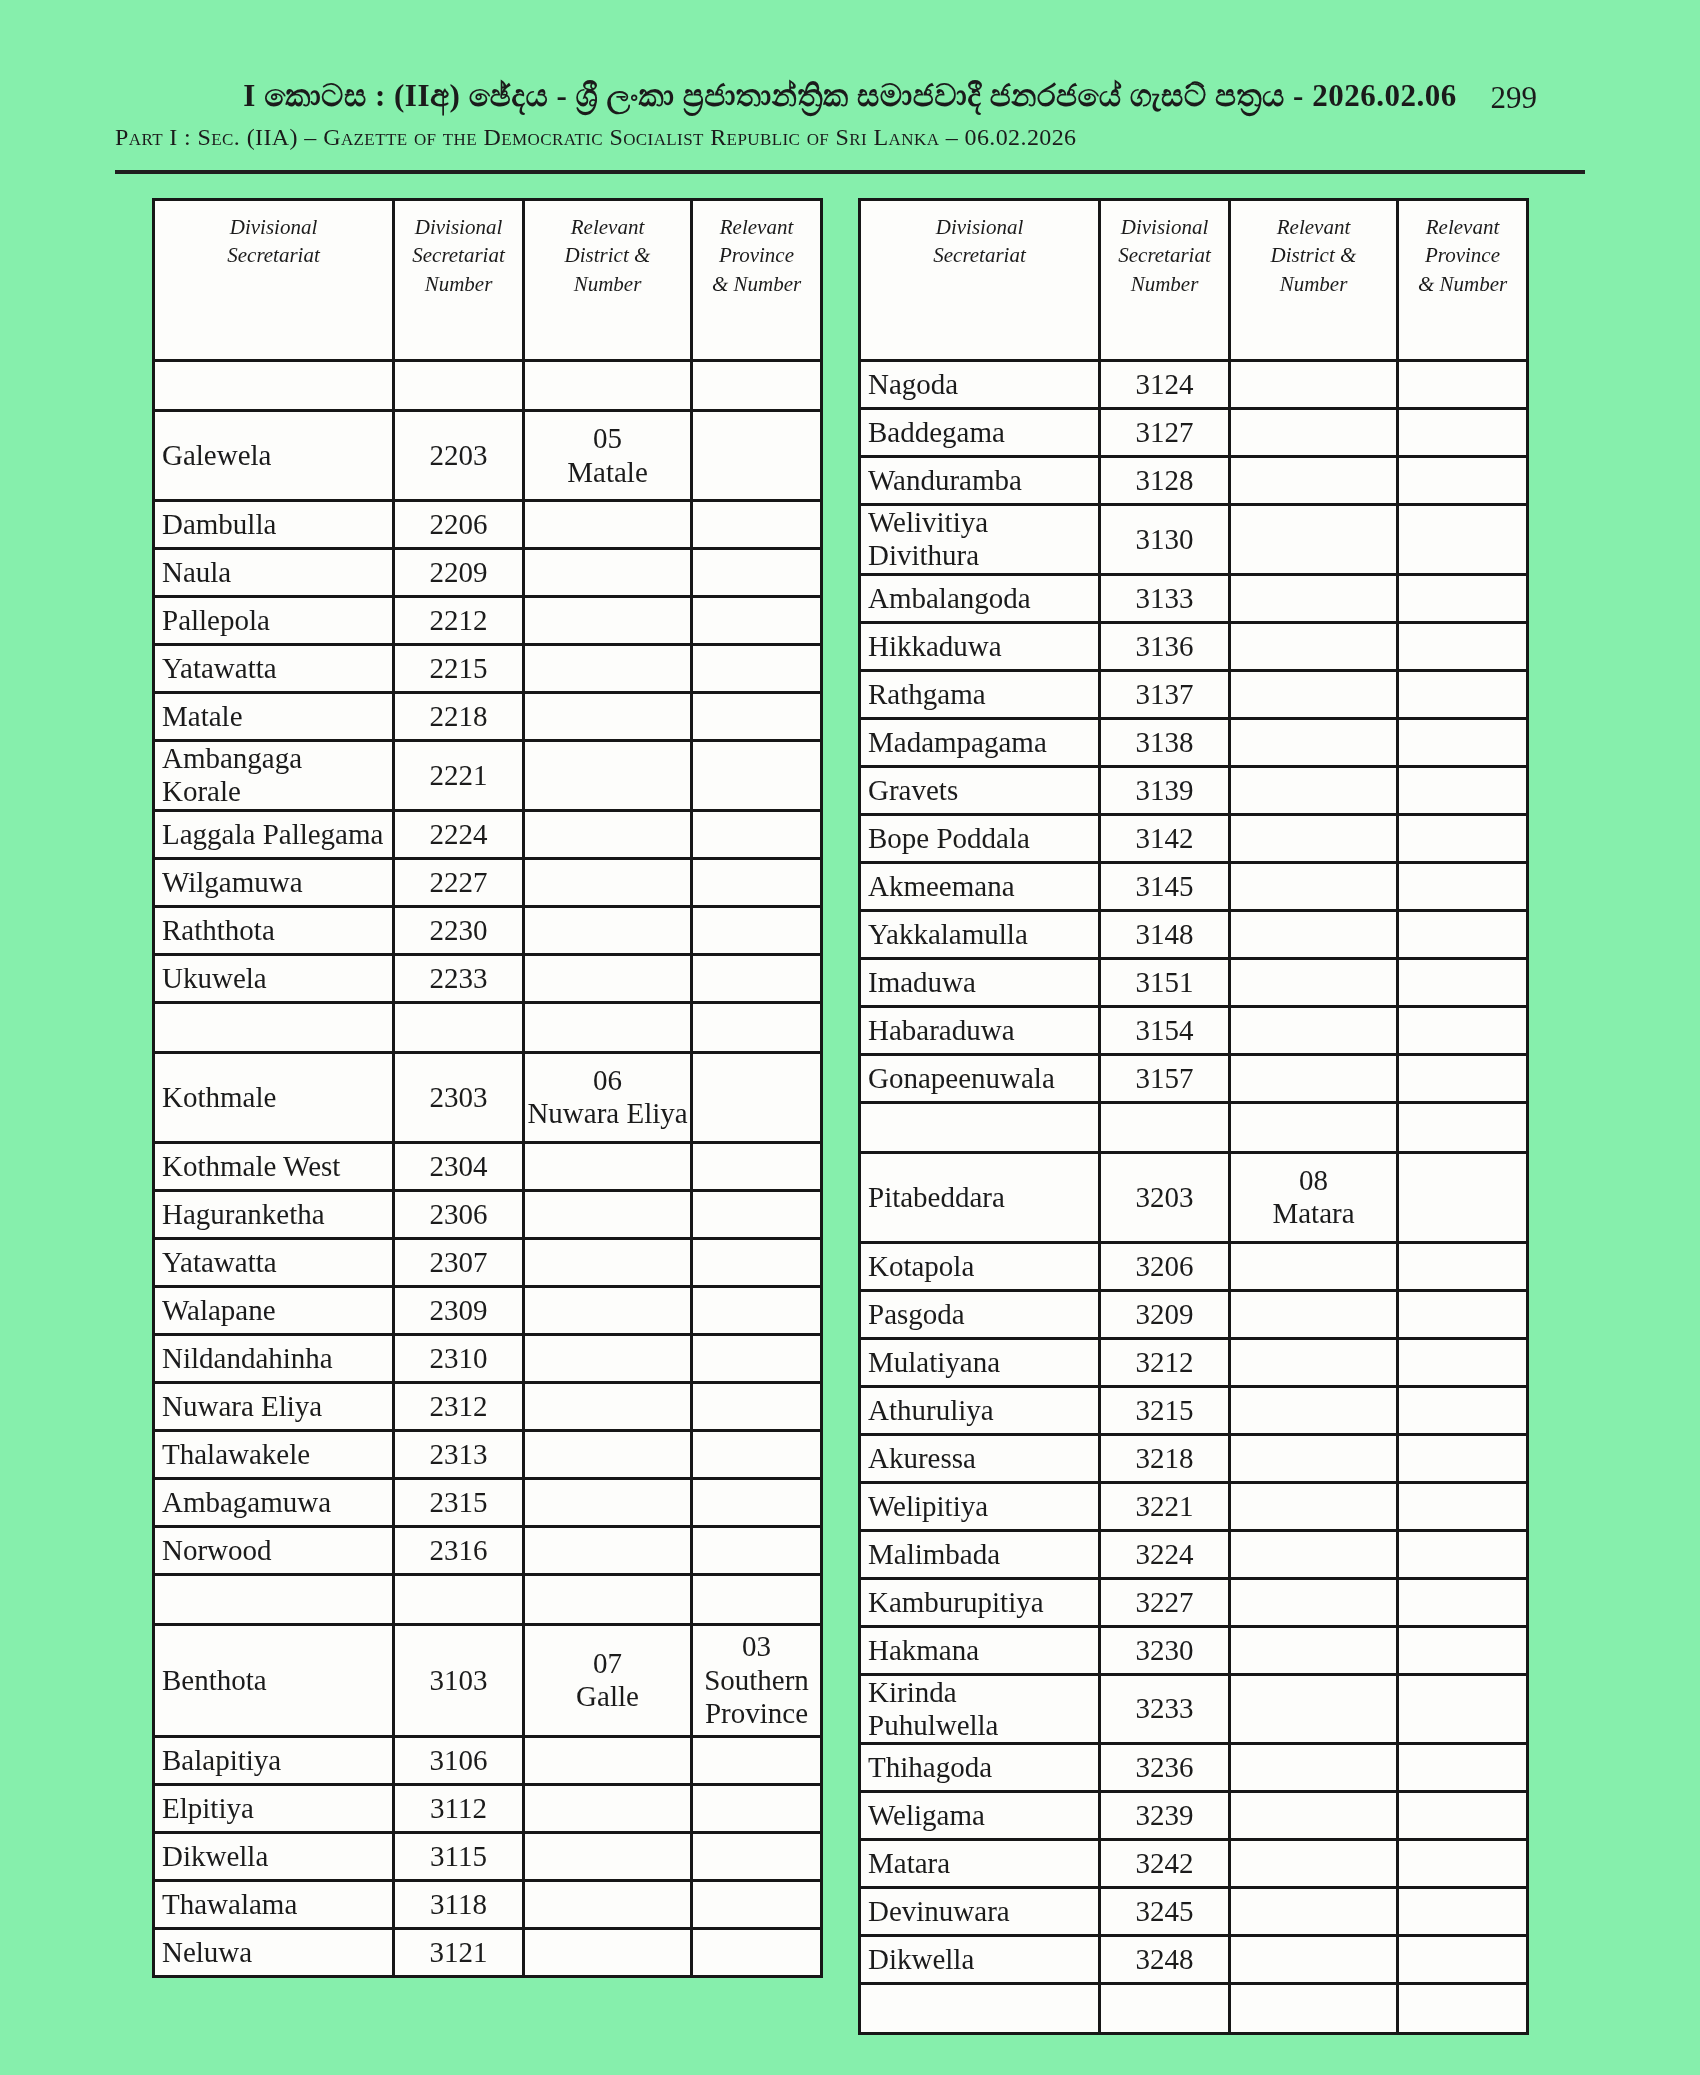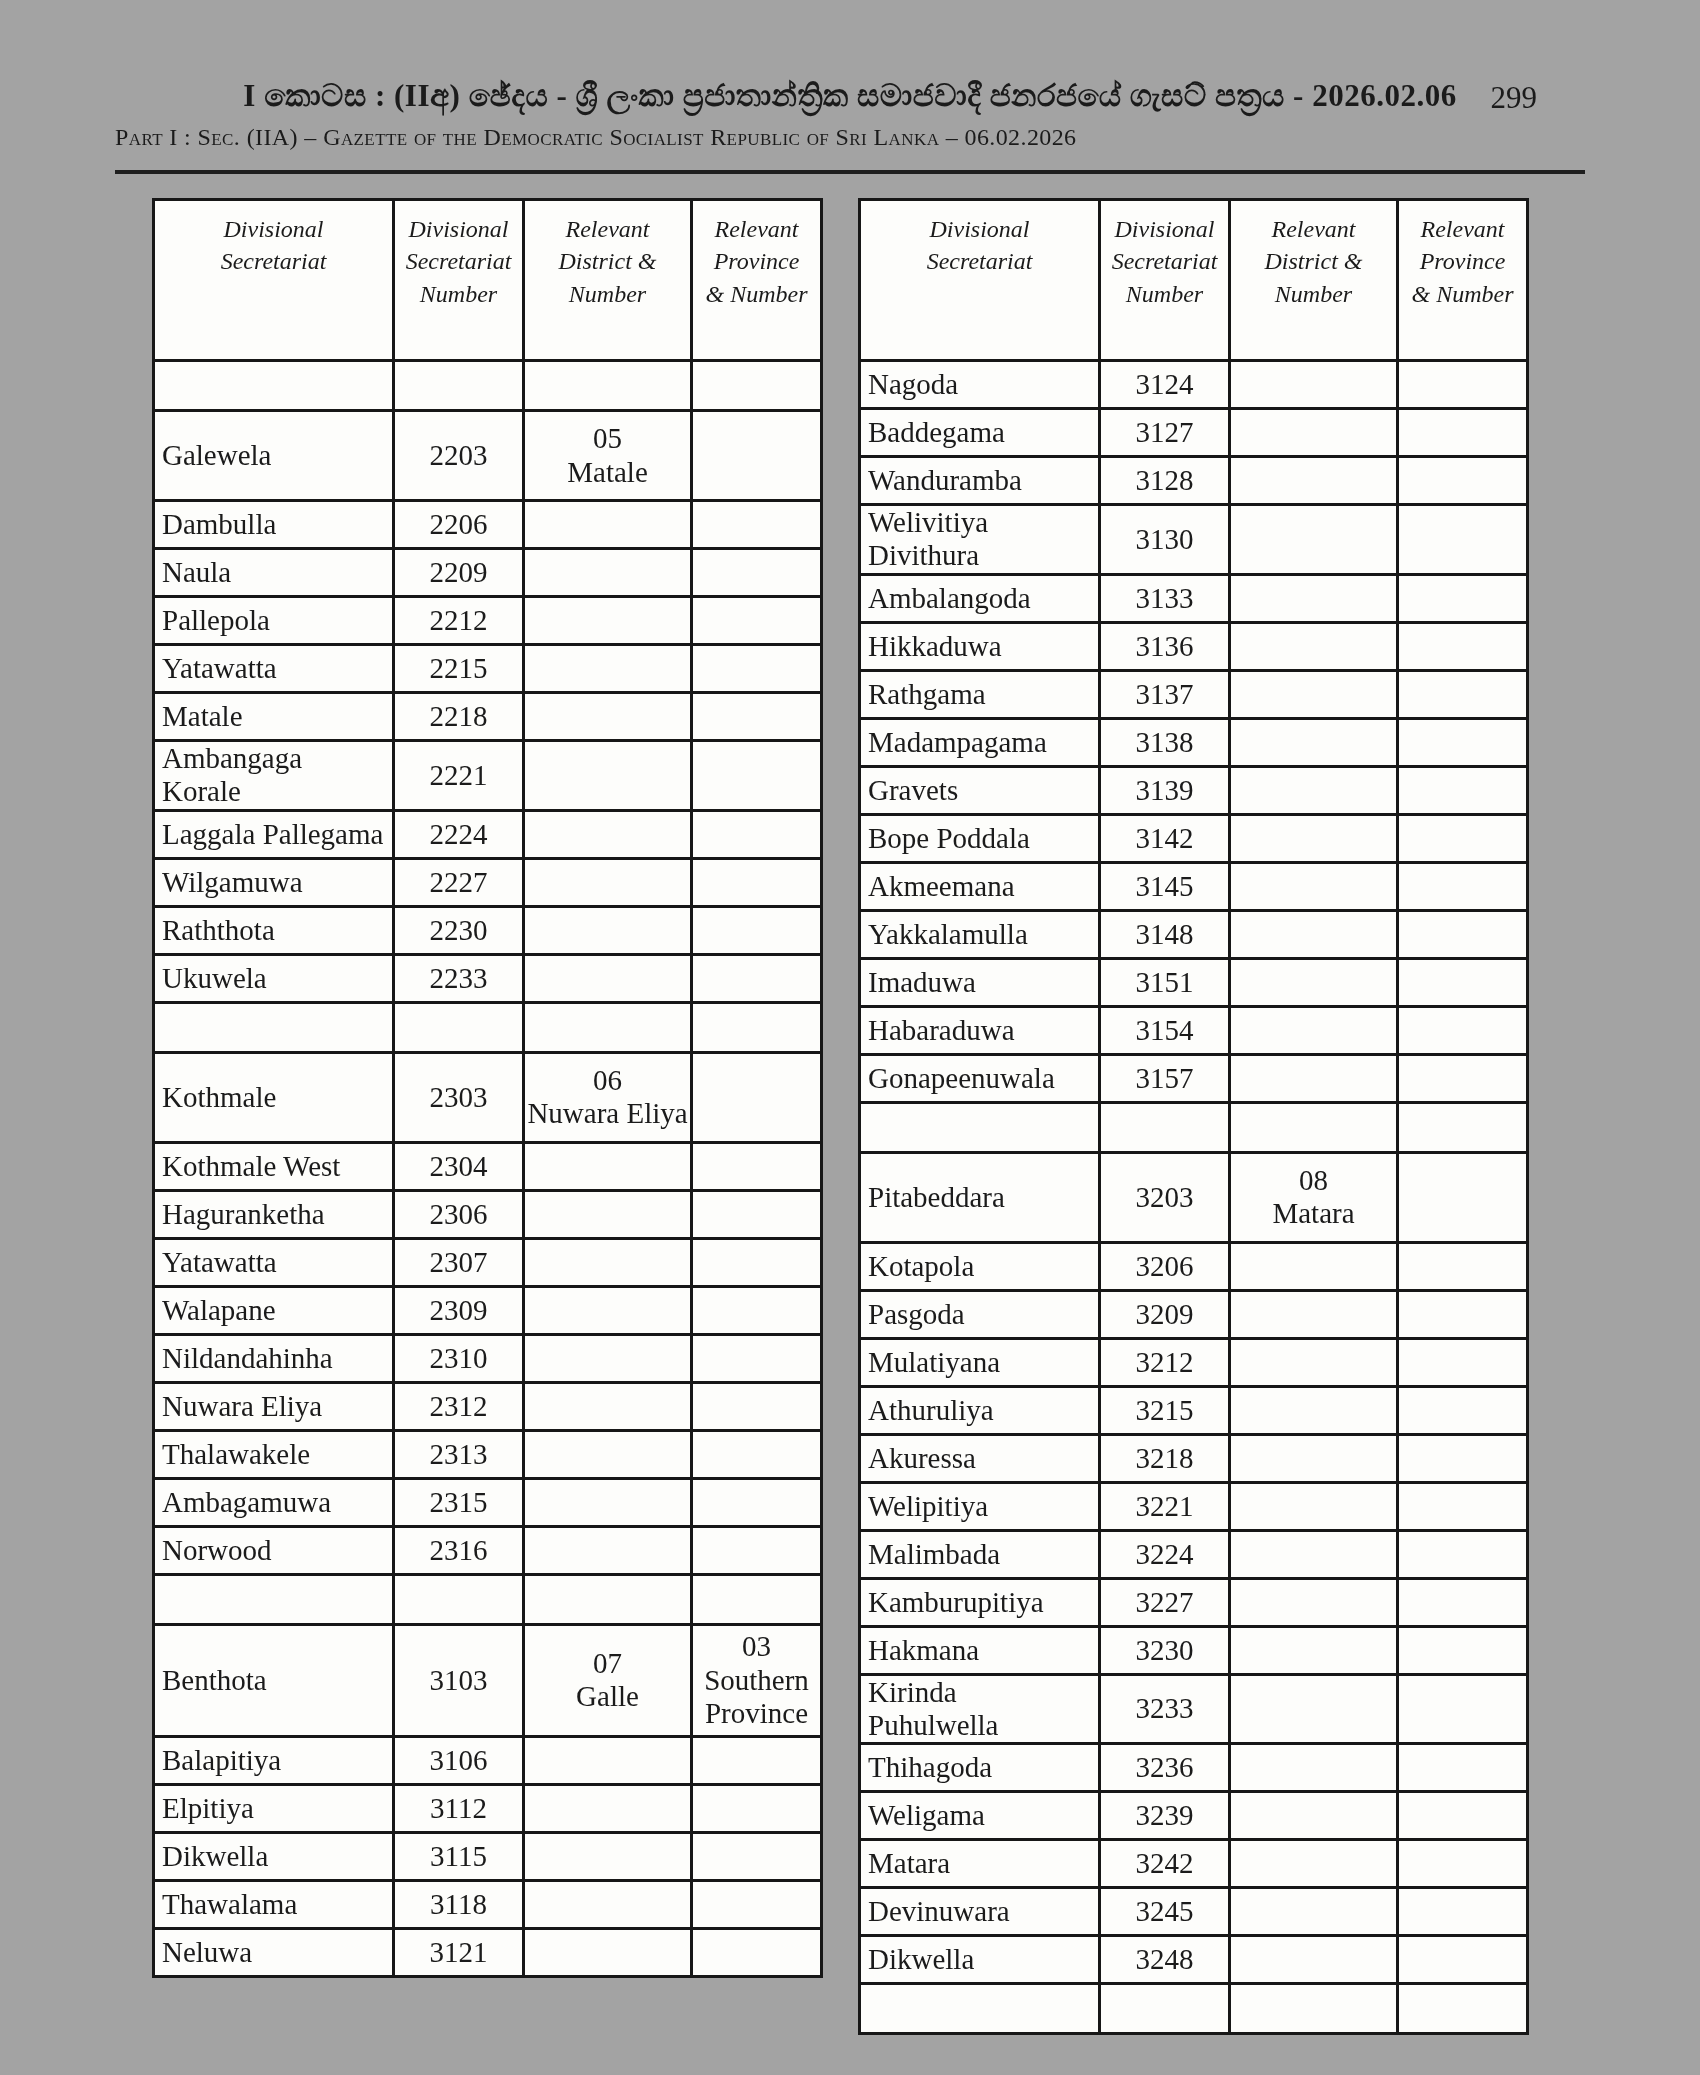--- a/index.html
+++ b/index.html
@@ -1,19 +1,19 @@
 <!DOCTYPE html>
 <html><head>
 <meta charset="utf-8">
 <style>
   html,body{margin:0;padding:0;background:#e8e8e8;}
   .page{
     position:relative;
     width:1700px;height:2075px;
-    background:#a3a3a3;
+    background:#86efac;
     font-family:"Liberation Serif","DejaVu Serif",serif;
     color:#1b1b1b;
     overflow:hidden;
   }
   .header-band{position:absolute;left:115px;top:78px;width:1470px;}
   .h-sinhala{
     text-align:center;
     font-size:31px;
     font-weight:bold;
     letter-spacing:0.5px;
@@ -50,21 +50,21 @@
   .gztable th,.gztable td{
     border:3px solid #171717;
     white-space:pre-line;
     overflow:hidden;
   }
   .gztable{border:2px solid #171717;}
   .gztable th{
     height:145px;
     font-weight:normal;
     font-style:italic;
-    font-size:24px;
+    font-size:21px;
     line-height:1.35;
     text-align:center;
     vertical-align:top;
     padding-top:12px;
   }
   .gztable td{
     font-size:29px;
     line-height:1.15;
     vertical-align:middle;
     padding:0;

